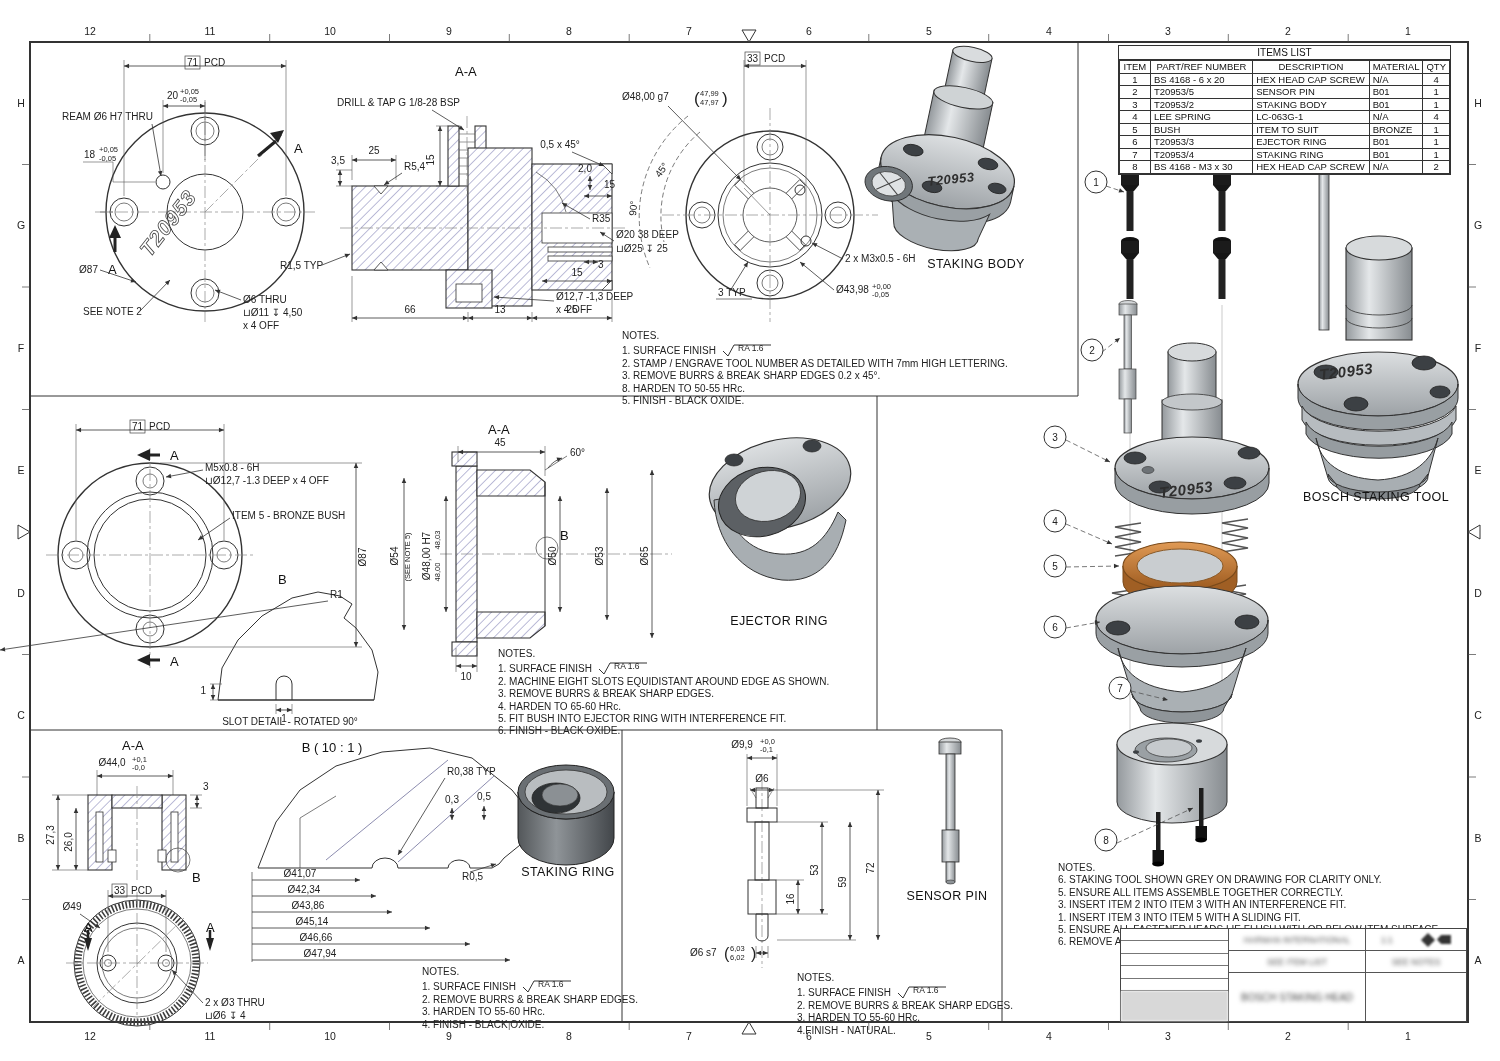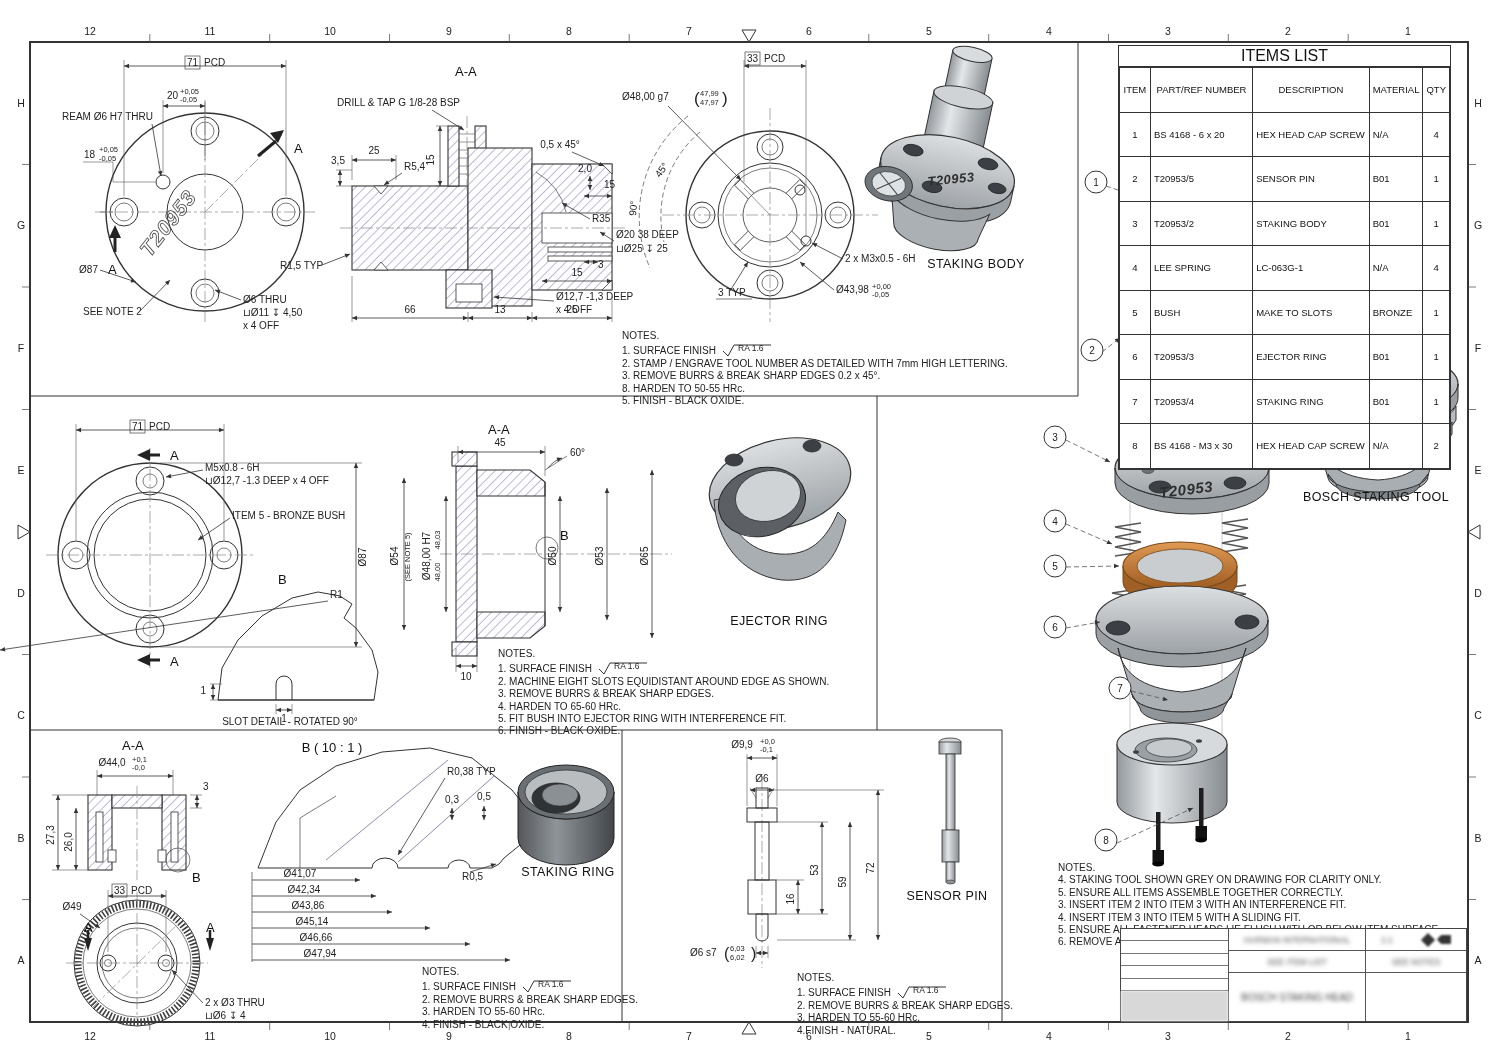--- a/index.html
+++ b/index.html
@@ -18,23 +18,23 @@
   text.d{font-size:10px;fill:#222}
   text.ds{font-size:7.5px;fill:#222}
   text.vt{font-size:13px;fill:#111}
   text.cap{font-size:12.5px;fill:#111;letter-spacing:.4px}
   text.bn{font-size:10.5px;fill:#222}
   text.eng{font-style:italic;font-weight:bold;fill:none;stroke:#444;stroke-width:.8;letter-spacing:1px}
   text.eng2{font-style:italic;font-weight:bold;fill:#2e2e2e;letter-spacing:.5px}
   .notes{position:absolute;font-size:10px;line-height:12.4px;color:#222;white-space:nowrap}
   .notes svg{vertical-align:-3px;margin-left:5px}
   .items{position:absolute;left:1118px;top:45px;width:331px;border:1.2px solid #333;font-size:9.5px;color:#111;background:#fff}
-  .items .it-title{text-align:center;border-bottom:1px solid #333;font-size:16px;padding:1px 0}
+  .items .it-title{text-align:center;border-bottom:1px solid #333;font-size:10px;padding:1px 0}
   .items table{border-collapse:collapse;width:100%}
-  .items th,.items td{border:1px solid #333;padding:16px 3px;height:11.5px;font-weight:normal;text-align:left;white-space:nowrap}
+  .items th,.items td{border:1px solid #333;padding:0 3px;height:11.5px;font-weight:normal;text-align:left;white-space:nowrap}
   .items th{text-align:center}
   .items td:first-child,.items td:last-child{text-align:center}
   .items col.c0{width:33px}.items col.c1{width:112px}.items col.c2{width:118px}.items col.c3{width:42px}.items col.c4{width:26px}
   .tblock{position:absolute;left:1120px;top:928px;width:345px;height:92px;border:1.6px solid #444;display:flex;background:#fff}
   .tblock *{box-sizing:border-box}
   .tb-left{width:108px;border-right:1px solid #555;display:flex;flex-direction:column}
   .tb-left .rrow{flex:1;border-bottom:1px solid #777}
   .tb-left .rbot{height:30px;background:#d8d8d8;filter:blur(1px)}
   .tb-mid{width:137px;border-right:1px solid #555;display:flex;flex-direction:column}
   .tb-mid .m1{height:22px;border-bottom:1px solid #555;display:flex;align-items:center;justify-content:center}
@@ -816,21 +816,21 @@
         <tr>
           <td>4</td>
           <td>LEE SPRING</td>
           <td>LC-063G-1</td>
           <td>N/A</td>
           <td>4</td>
         </tr>
         <tr>
           <td>5</td>
           <td>BUSH</td>
-          <td>MAKE TO SLOTS</td>
+          <td>ITEM TO SUIT</td>
           <td>BRONZE</td>
           <td>1</td>
         </tr>
         <tr>
           <td>6</td>
           <td>T20953/3</td>
           <td>EJECTOR RING</td>
           <td>B01</td>
           <td>1</td>
         </tr>
@@ -895,24 +895,24 @@
         <path d="M2,9 L7,14 L13,3 H50" stroke="#333" fill="none" stroke-width="1"></path>
         <text x="17" y="9" font-size="8.5" fill="#222">RA 1.6</text>
       </svg></div>
   <div>2. REMOVE BURRS &amp; BREAK SHARP EDGES.</div>
   <div>3. HARDEN TO 55-60 HRc.</div>
   <div>4.FINISH - NATURAL.</div>
 </div>
 
 <div class="notes" style="left:1058px;top:862px">
   <div>NOTES.</div>
-  <div>4. STAKING TOOL SHOWN GREY ON DRAWING FOR CLARITY ONLY.</div>
+  <div>6. STAKING TOOL SHOWN GREY ON DRAWING FOR CLARITY ONLY.</div>
   <div>5. ENSURE ALL ITEMS ASSEMBLE TOGETHER CORRECTLY.</div>
   <div>3. INSERT ITEM 2 INTO ITEM 3 WITH AN INTERFERENCE FIT.</div>
-  <div>4. INSERT ITEM 3 INTO ITEM 5 WITH A SLIDING FIT.</div>
+  <div>1. INSERT ITEM 3 INTO ITEM 5 WITH A SLIDING FIT.</div>
   <div>5. ENSURE ALL FASTENER HEADS LIE FLUSH WITH OR BELOW ITEM SURFACE.</div>
   <div>6. REMOVE ANY REMAINING BURRS &amp; SHARP EDGES.</div>
 </div>
 
 
 <div class="tblock">
   <div class="tb-left">
     <div class="rrow"></div>
       <div class="rrow"></div>
       <div class="rrow"></div>

